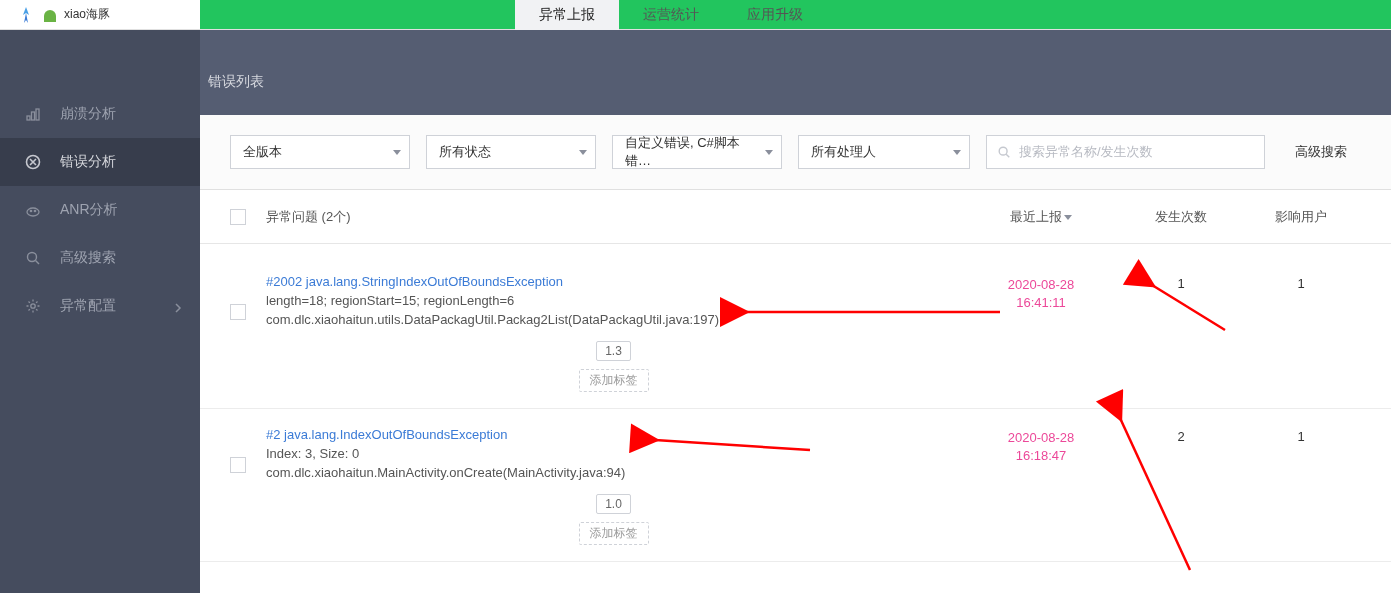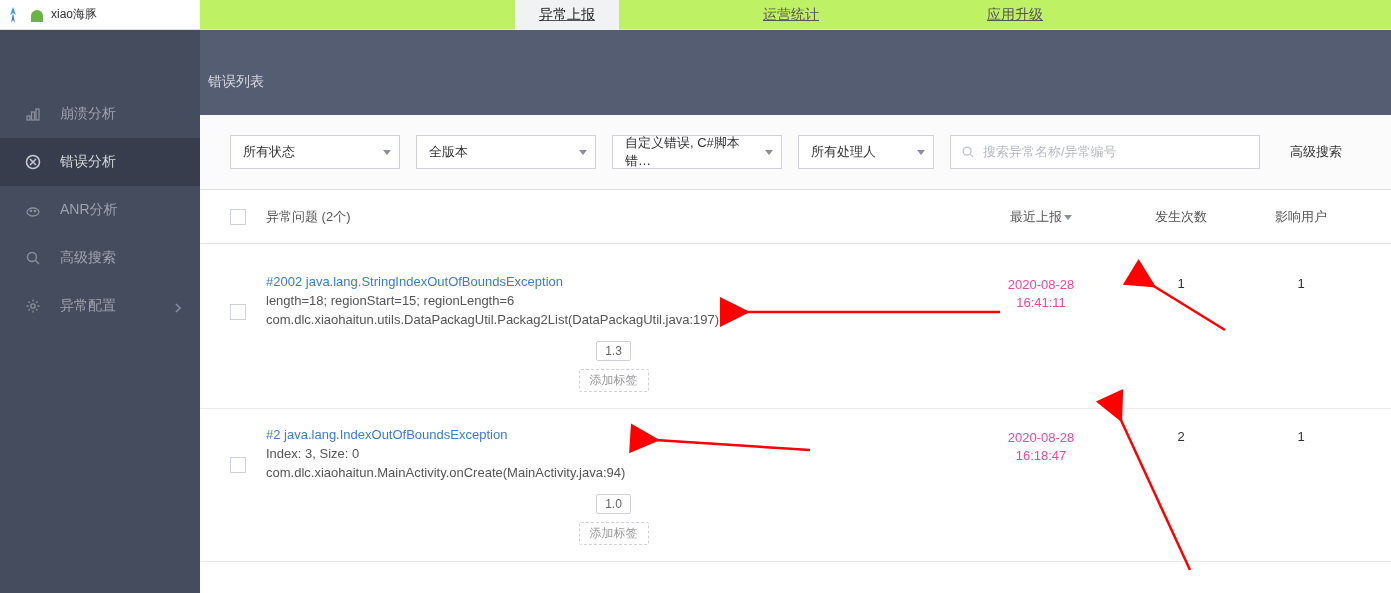--- a/index.html
+++ b/index.html
@@ -1,45 +1,45 @@
 <!DOCTYPE html>
 <html><head>
   <meta charset="utf-8">
   <style>
     * { margin:0; padding:0; box-sizing:border-box; font-family:"Microsoft YaHei","PingFang SC",Arial,sans-serif; }
     body { width:1391px; height:593px; background:#fff; overflow:hidden; position:relative; }
 
     
     .sidebar        { position:absolute; left:0; top:0; width:200px; height:100%; background:#454c5e; z-index:5; }
-    .sidebar-top    { height:30px; background:#fff; border-bottom:1px solid #e0e0e0; display:flex; align-items:center; padding-left:3px; gap:8px; }
+    .sidebar-top    { height:30px; background:#fff; border-bottom:1px solid #e0e0e0; display:flex; align-items:center; padding-left:16px; gap:8px; }
     .logo           { width:20px; height:20px; display:flex; align-items:center; justify-content:center; }
     .sidebar-top .android-icon { width:12px; height:12px; border-radius:50% 50% 0 0; background:#6ab344; position:relative; margin-top:2px; }
     .app-name       { color:#333; font-size:12px; }
     .sidebar-menu   { padding-top:60px; }
     .menu-item      { display:flex; align-items:center; gap:18px; height:48px; padding-left:24px; color:#9ea3b0; font-size:14px; cursor:pointer; position:relative; }
     .menu-item.active { background:#373d4c; color:#d6d8dd; }
     .menu-icon      { width:18px; height:18px; display:flex; align-items:center; justify-content:center; color:#8a8f9c; }
     .menu-item.active .menu-icon { color:#c6c8cf; }
     .chevron        { position:absolute; right:18px; top:18px; }
 
     
-    .topnav         { position:absolute; left:200px; right:0; top:0; height:30px; background:#bef264; border-bottom:1px solid #e0e0e0; display:flex; gap:120px; padding-left:315px; font-size:14px; color:#555;text-decoration:underline; }
+    .topnav         { position:absolute; left:200px; right:0; top:0; height:30px; background:#22c55e; border-bottom:1px solid #e0e0e0; display:flex; padding-left:315px; font-size:14px; color:#555; }
     .topnav-item    { padding:0 24px; height:30px; display:flex; align-items:center; cursor:pointer; }
     .topnav-item.active { background:#f1f2f4; color:#222; font-weight:500; }
 
     
     .subheader      { position:absolute; left:200px; right:0; top:30px; height:103px; background:#555d72; color:#d7d9df; display:flex; align-items:center; padding-left:8px; font-size:14px; }
 
     
     .filters        { position:absolute; left:200px; right:0; top:115px; padding:20px 30px; display:flex; gap:16px; background:#fbfbfb; border-bottom:1px solid #e0e0e0; }
     .select         { position:relative; height:34px; border:1px solid #cfd2d8; background:#fff; display:flex; align-items:center; padding:0 26px 0 12px; font-size:13px; color:#333; cursor:pointer; }
     .select.wide1   { width:180px; }
     .select.wide2   { width:170px; }
     .select.wide3   { width:170px; }
-    .select.wide4   { width:136px; }
+    .select.wide4   { width:172px; }
     .caret          { position:absolute; right:8px; top:14px; width:0; height:0; border-left:4px solid transparent; border-right:4px solid transparent; border-top:5px solid #8a8f9c; }
     .searchbox      { flex:1; height:34px; border:1px solid #cfd2d8; background:#fff; display:flex; align-items:center; padding:0 10px; color:#b7bac2; font-size:13px; max-width:310px; }
     .searchbox svg  { margin-right:8px; }
     .adv-search     { display:flex; align-items:center; padding:0 14px; font-size:13px; color:#333; cursor:pointer; }
 
     
     .thead          { position:absolute; left:200px; right:0; top:190px; height:54px; border-bottom:1px solid #e6e6e6; display:flex; align-items:center; padding:0 30px; font-size:13px; color:#555; background:#fff; }
     .chk            { width:16px; height:16px; border:1px solid #cfd2d8; background:#fff; margin-right:20px; flex:0 0 auto; }
     .col-title      { flex:1; }
     .col-time       { width:160px; text-align:center; }
@@ -136,42 +136,42 @@
   <div class="topnav-item active">异常上报</div>
   <div class="topnav-item">运营统计</div>
   <div class="topnav-item">应用升级</div>
 </div>
 
 <div class="subheader">
   <span>错误列表</span>
 </div>
 
 <div class="filters">
+  <div class="select wide1">
+    <span>全版本</span>
+      <span class="caret"></span>
+  </div>
   <div class="select wide2">
     <span>所有状态</span>
-      <span class="caret"></span>
-  </div>
-  <div class="select wide1">
-    <span>全版本</span>
       <span class="caret"></span>
   </div>
   <div class="select wide3">
     <span>自定义错误, C#脚本错…</span>
       <span class="caret"></span>
   </div>
   <div class="select wide4">
     <span>所有处理人</span>
       <span class="caret"></span>
   </div>
   <div class="searchbox">
     <svg width="14" height="14" viewBox="0 0 16 16" fill="none" stroke="#c5c8cf" stroke-width="1.6">
         <circle cx="7" cy="7" r="4.5"></circle>
         <path d="M10.5 10.5 L14 14"></path>
       </svg>
-    <span>搜索异常名称/异常编号</span>
+    <span>搜索异常名称/发生次数</span>
   </div>
   <div class="adv-search">高级搜索</div>
 </div>
 
 <div class="thead">
   <div class="chk"></div>
   <div class="col-title">异常问题 (2个)</div>
   <div class="col-time">
     <span>最近上报</span><span class="sort-caret"></span>
   </div>

